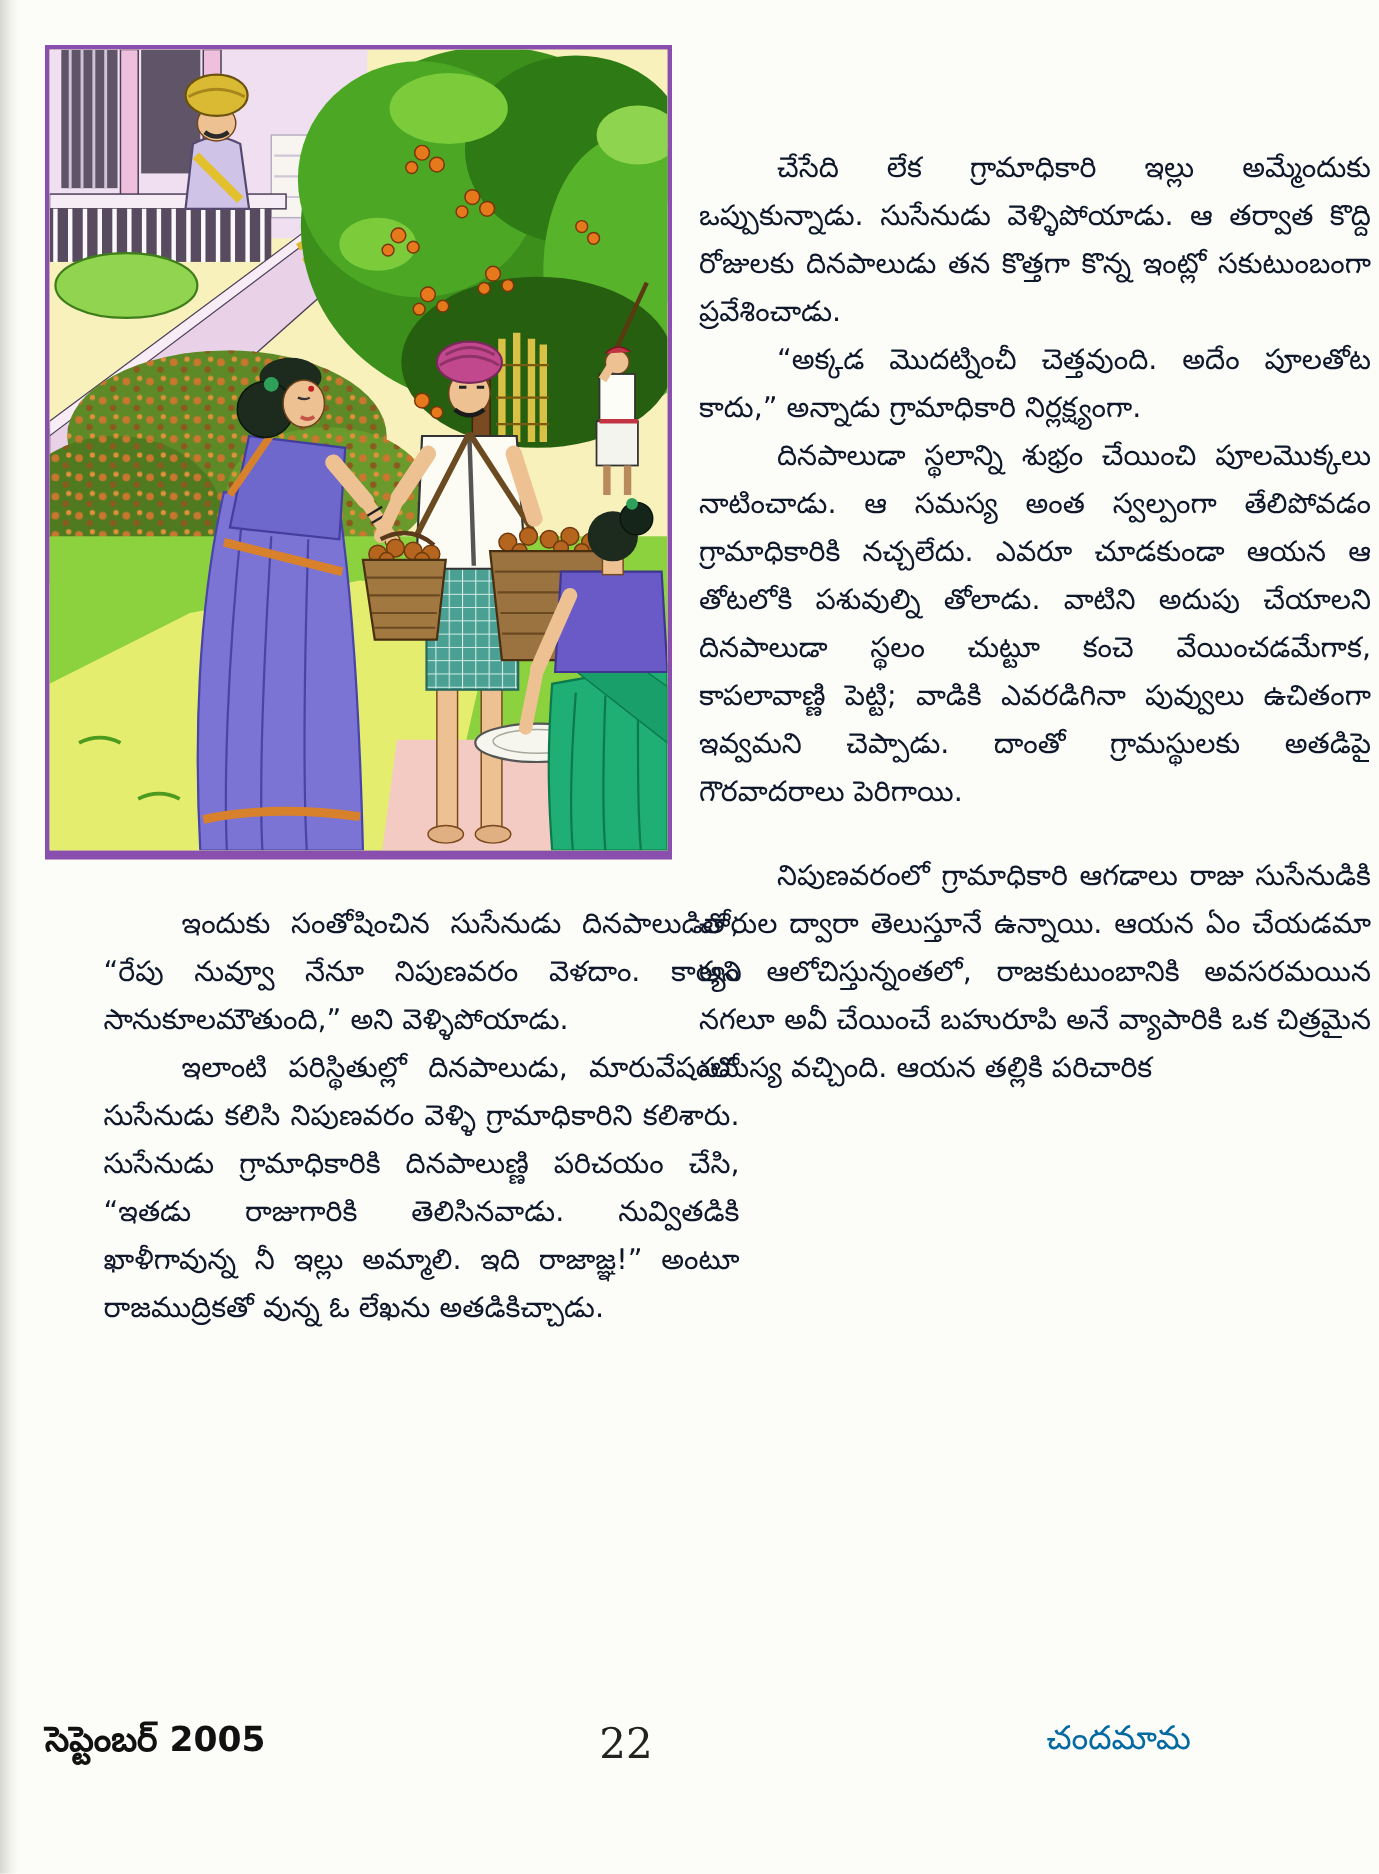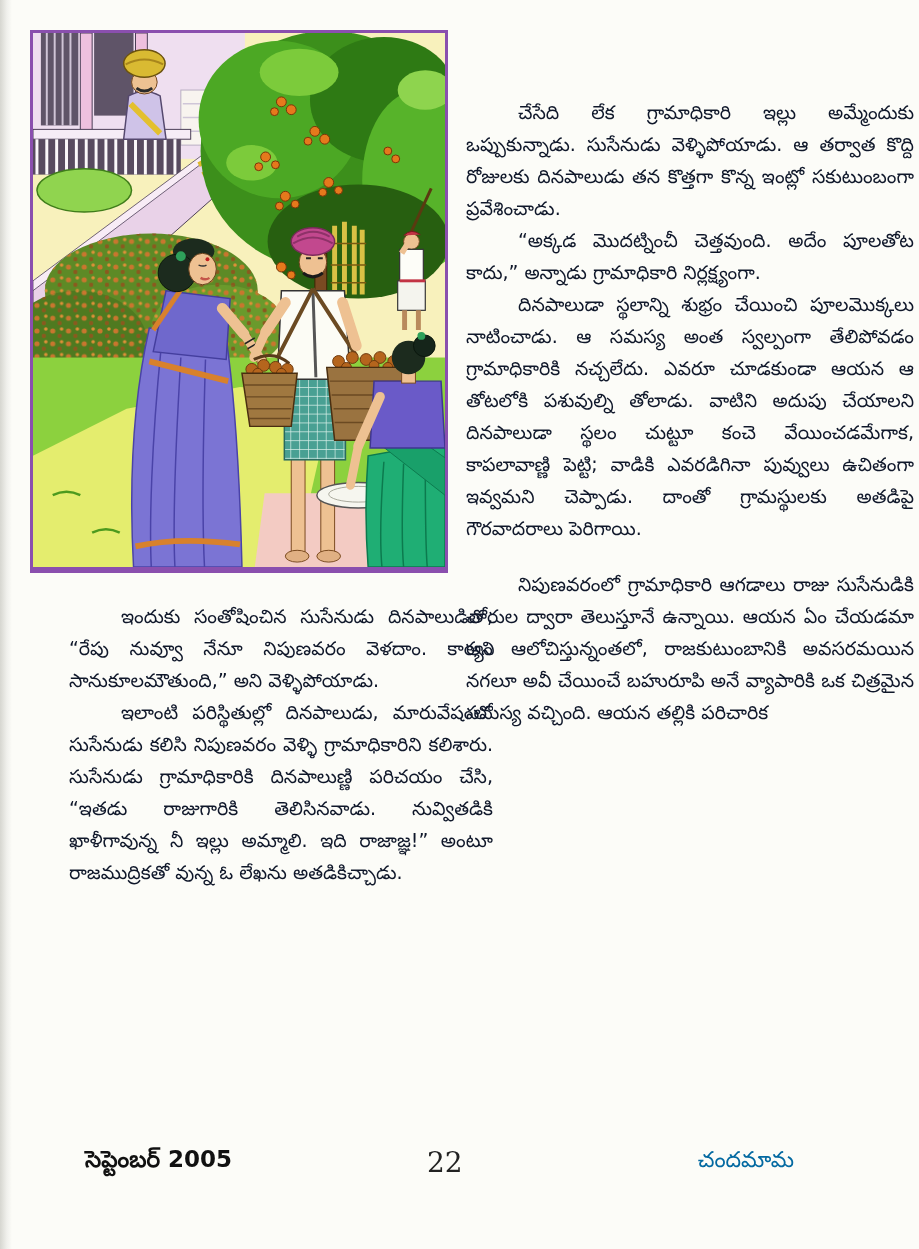--- a/index.html
+++ b/index.html
@@ -32,21 +32,21 @@
     color:#0f172a;
   }
   .col-left  { left:33px;  top:600px; width:424px; height:536px; overflow:hidden;margin-left:36px; }
   .col-right { left:466px; top:96px;  width:448px; height:1026px; overflow:hidden; }
   .gap-before { margin-top:24px; }
   .footer {
     position:absolute; left:30px; right:30px; top:1142px; height:40px;
     display:flex; align-items:center;
   }
   .footer .issue {
-    flex:0 0 auto; margin-left:55px;
+    flex:0 0 auto; 
     font-weight:bold; font-size:23px; color:#111;
   }
   .footer .pageno {
     flex:1 1 auto; text-align:center;
     font-family:"DejaVu Serif","Liberation Serif",serif;
     font-size:28px; color:#222;
     margin-left:-40px;
   }
   .footer .magname {
     flex:0 0 auto; margin-right:95px;

